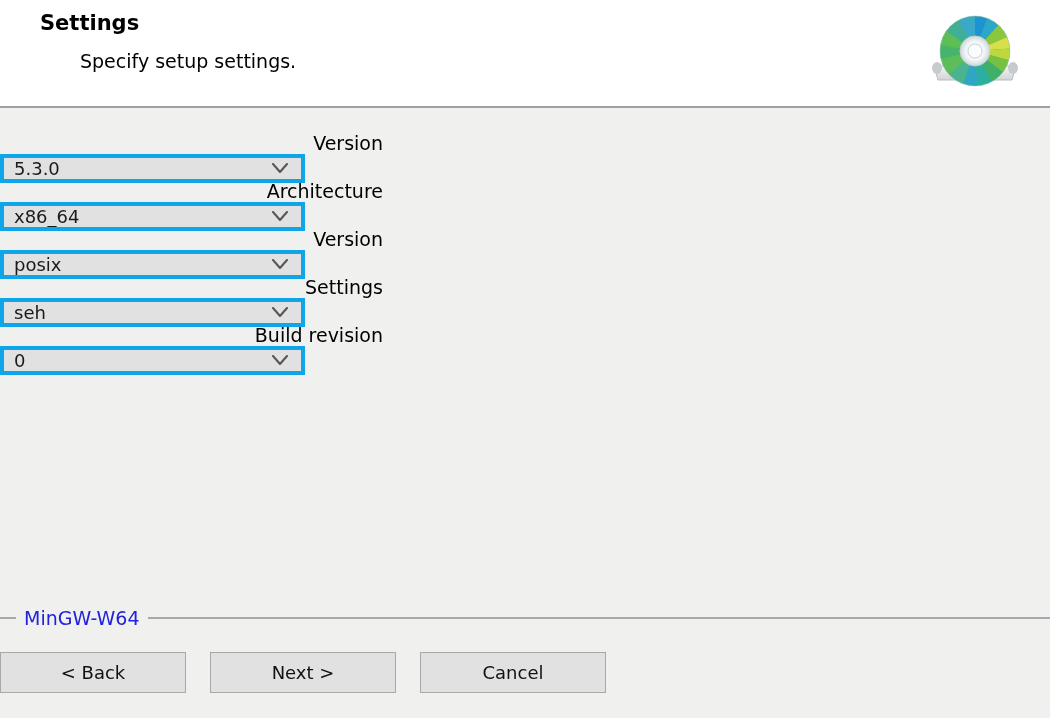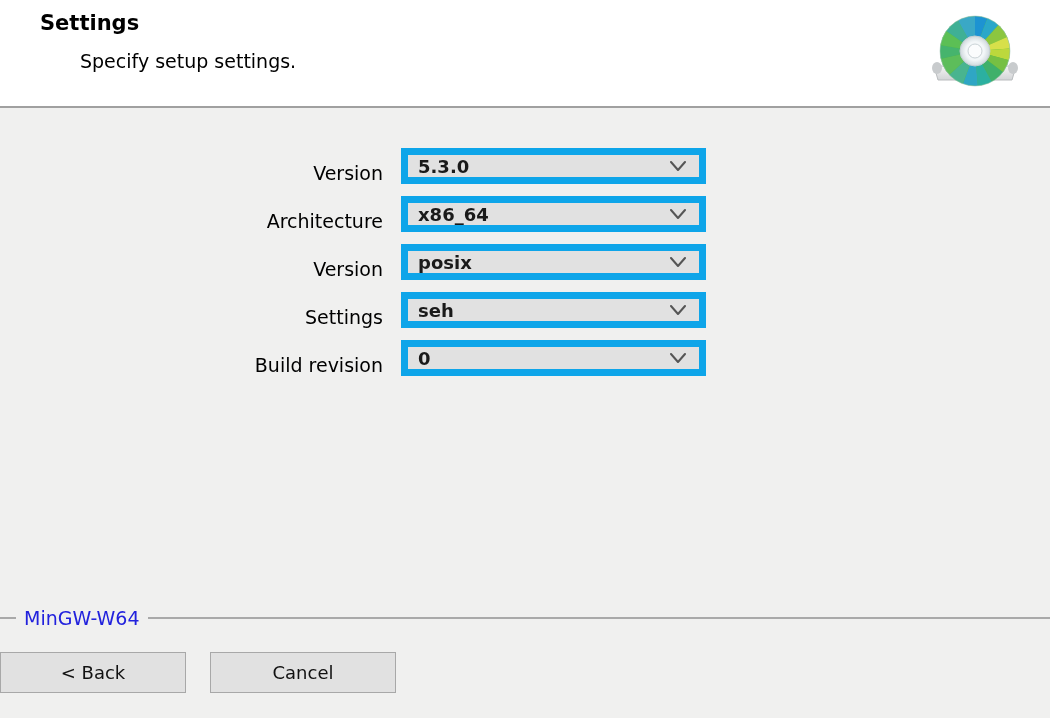--- a/index.html
+++ b/index.html
@@ -15,21 +15,20 @@
     overflow: hidden;
   }
 
   .wizard {
     position: relative;
     width: 1050px;
     height: 718px;
     box-sizing: border-box;
     display: flex;
     flex-direction: column;
-    gap: 16px;
   }
 
   
   .header {
     position: relative;
     height: 108px;
     background: #ffffff;
     border-bottom: 2px solid #a0a0a0;
     box-sizing: border-box;
     flex: 0 0 auto;
@@ -67,44 +66,44 @@
   }
 
   .form {
     position: absolute;
     left: 0;
     top: 24px;
     width: 1050px;
   }
   .form-row {
     display: flex;
-    align-items: flex-end;
+    align-items: flex-start;
     height: 36px;
     margin-bottom: 12px;
+    flex-direction: column;
   }
   .form-label {
     width: 401px;
     text-align: right;
     padding-right: 18px;
     box-sizing: border-box;
     font-size: 19px;
     color: #000000;
     white-space: nowrap;
   }
   .combo {
     position: relative;
     width: 305px;
     height: 36px;
     box-sizing: border-box;
     background: #e1e1e1;
-    border: 7px solid #0ea5e9;
+    border: 4px solid #0ea5e9;
     display: flex;
     align-items: center;
     cursor: default;
-    font-weight: bold;
   }
   .combo-value {
     font-size: 18px;
     color: #1a1a1a;
     padding-left: 10px;
     white-space: nowrap;
     overflow: hidden;
     text-overflow: ellipsis;
     max-width: 255px;
   }
@@ -305,19 +304,20 @@
     <div class="groupbox">
 
       <div class="groupbox-legend-row">
         <div class="gb-line gb-line-left"></div>
         <div class="groupbox-legend">MinGW-W64</div>
         <div class="gb-line gb-line-right"></div>
       </div>
 
       <div class="buttons">
         <div class="btn">&lt; Back</div>
+        <div class="btn">Next &gt;</div>
         <div class="btn">Cancel</div>
       </div>
 
     </div>
 
   </div>
 </div>
 
 </body></html>

